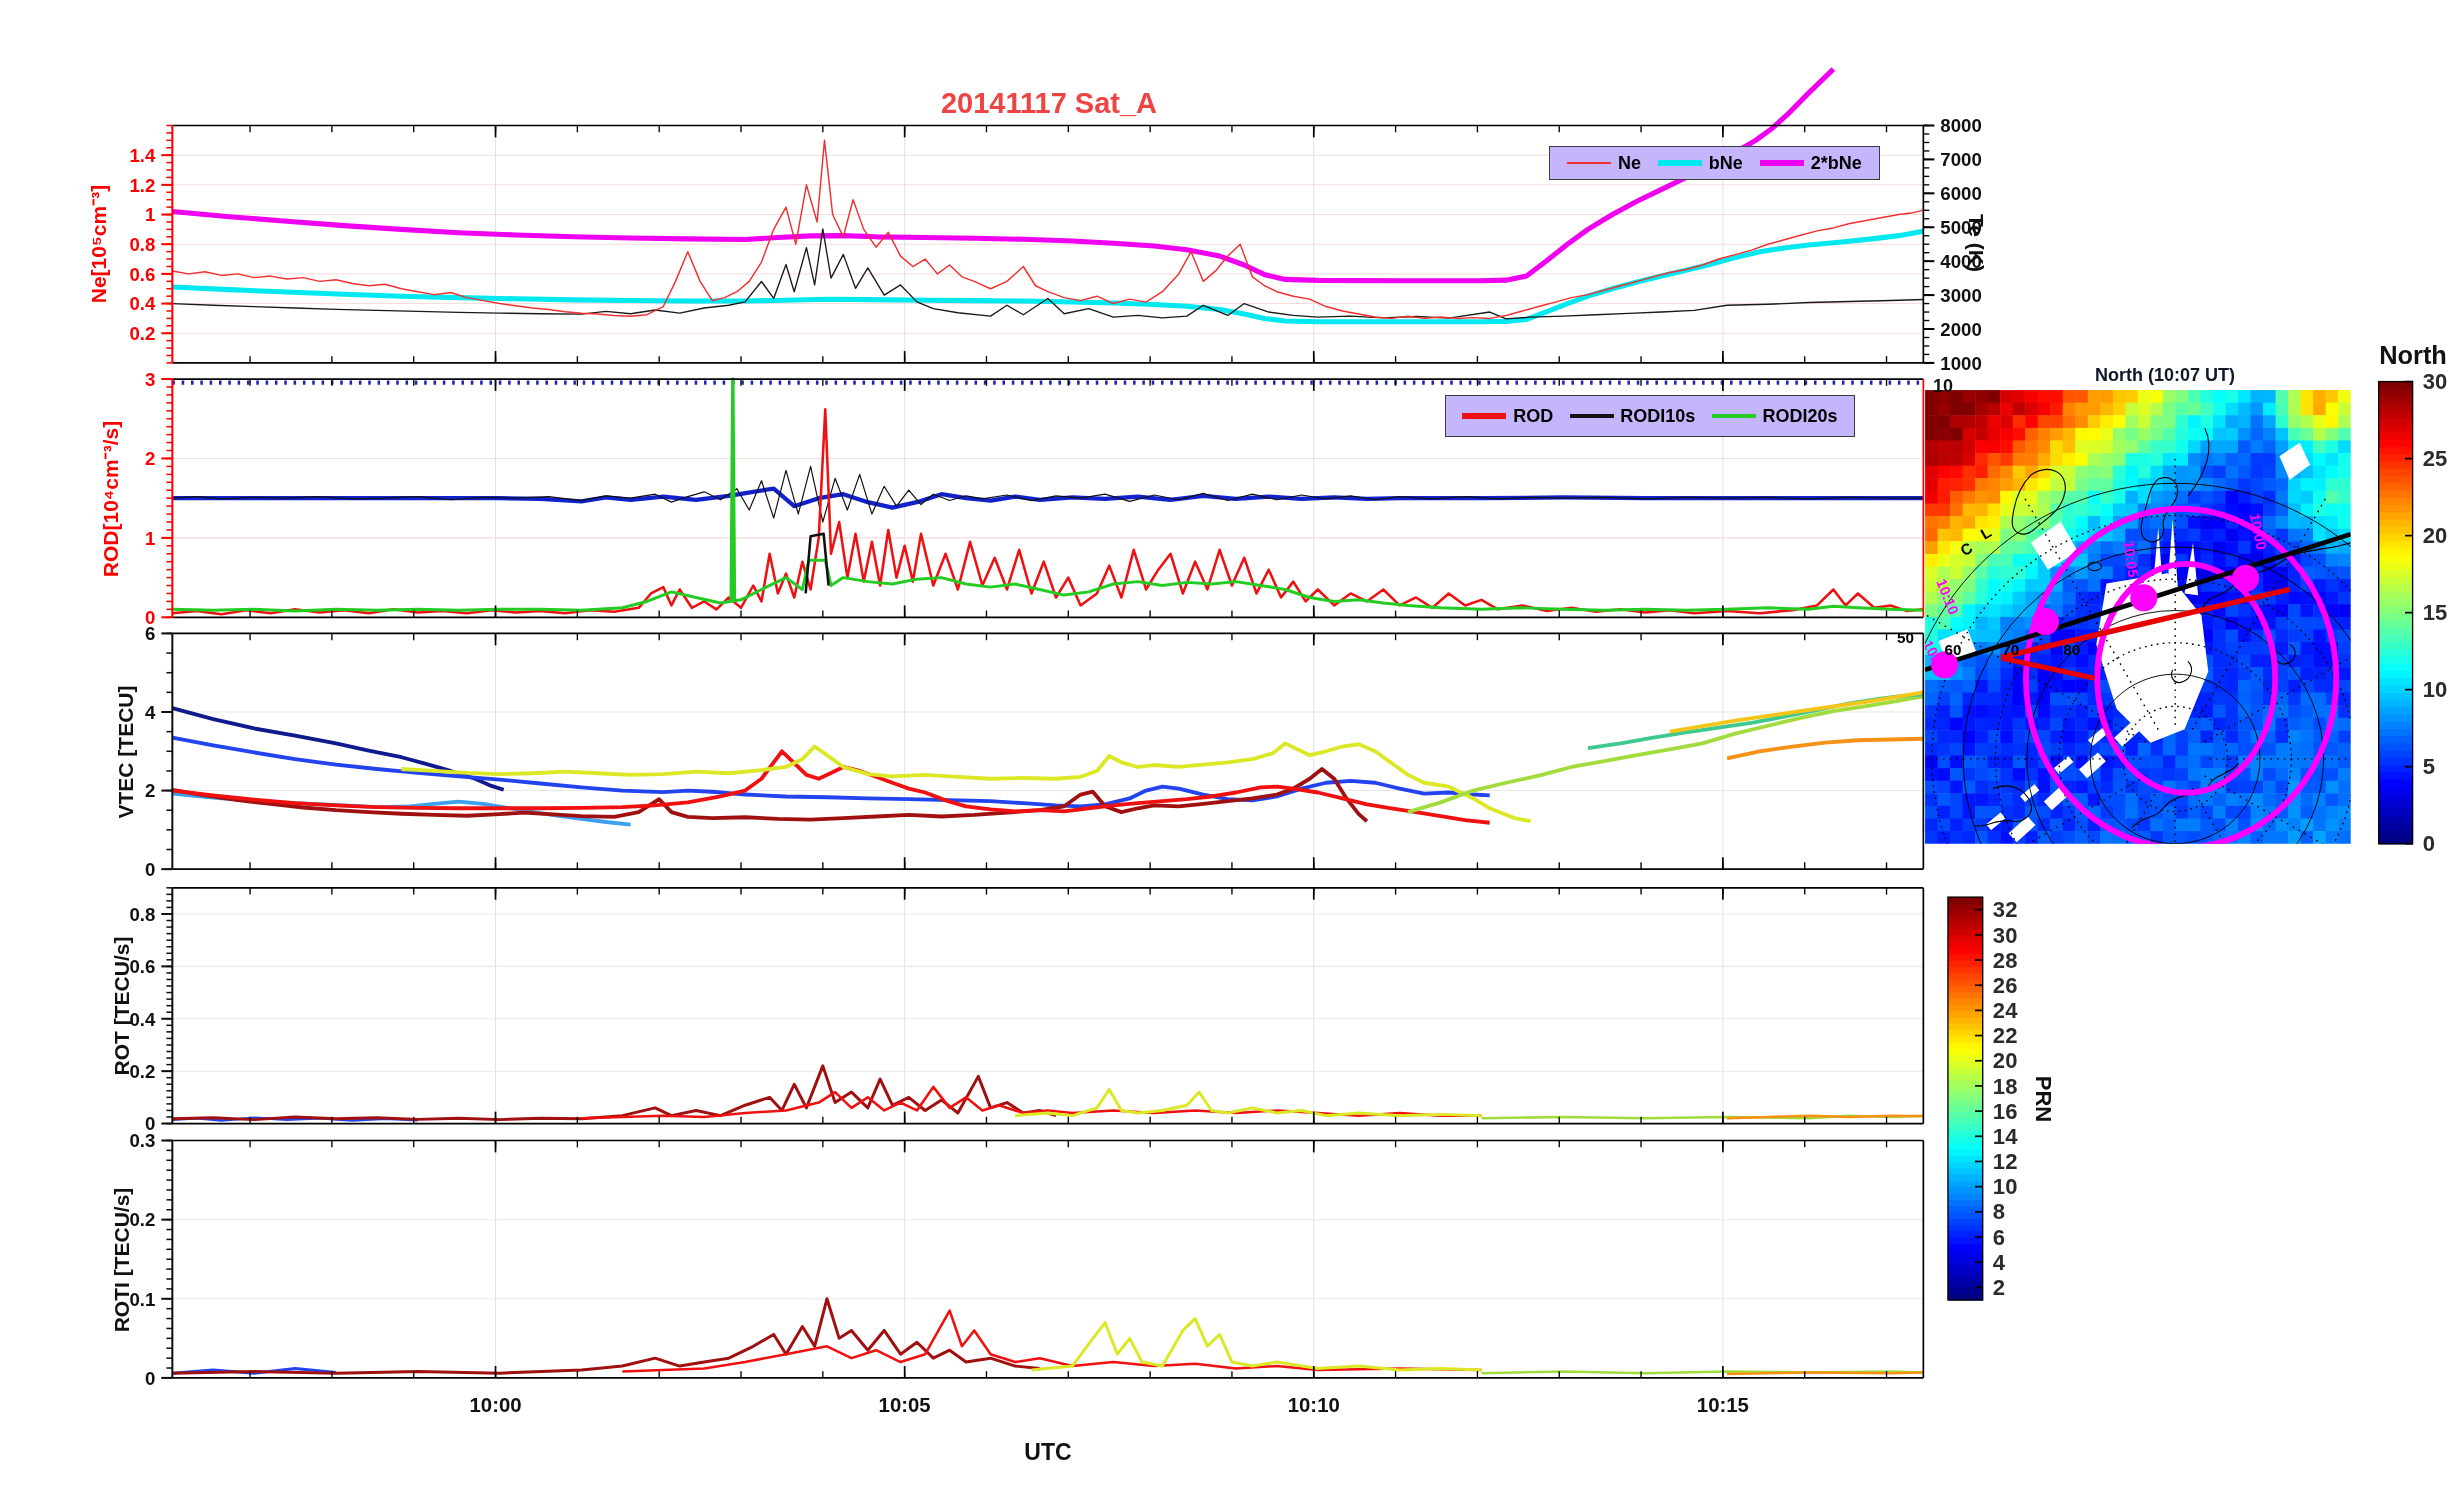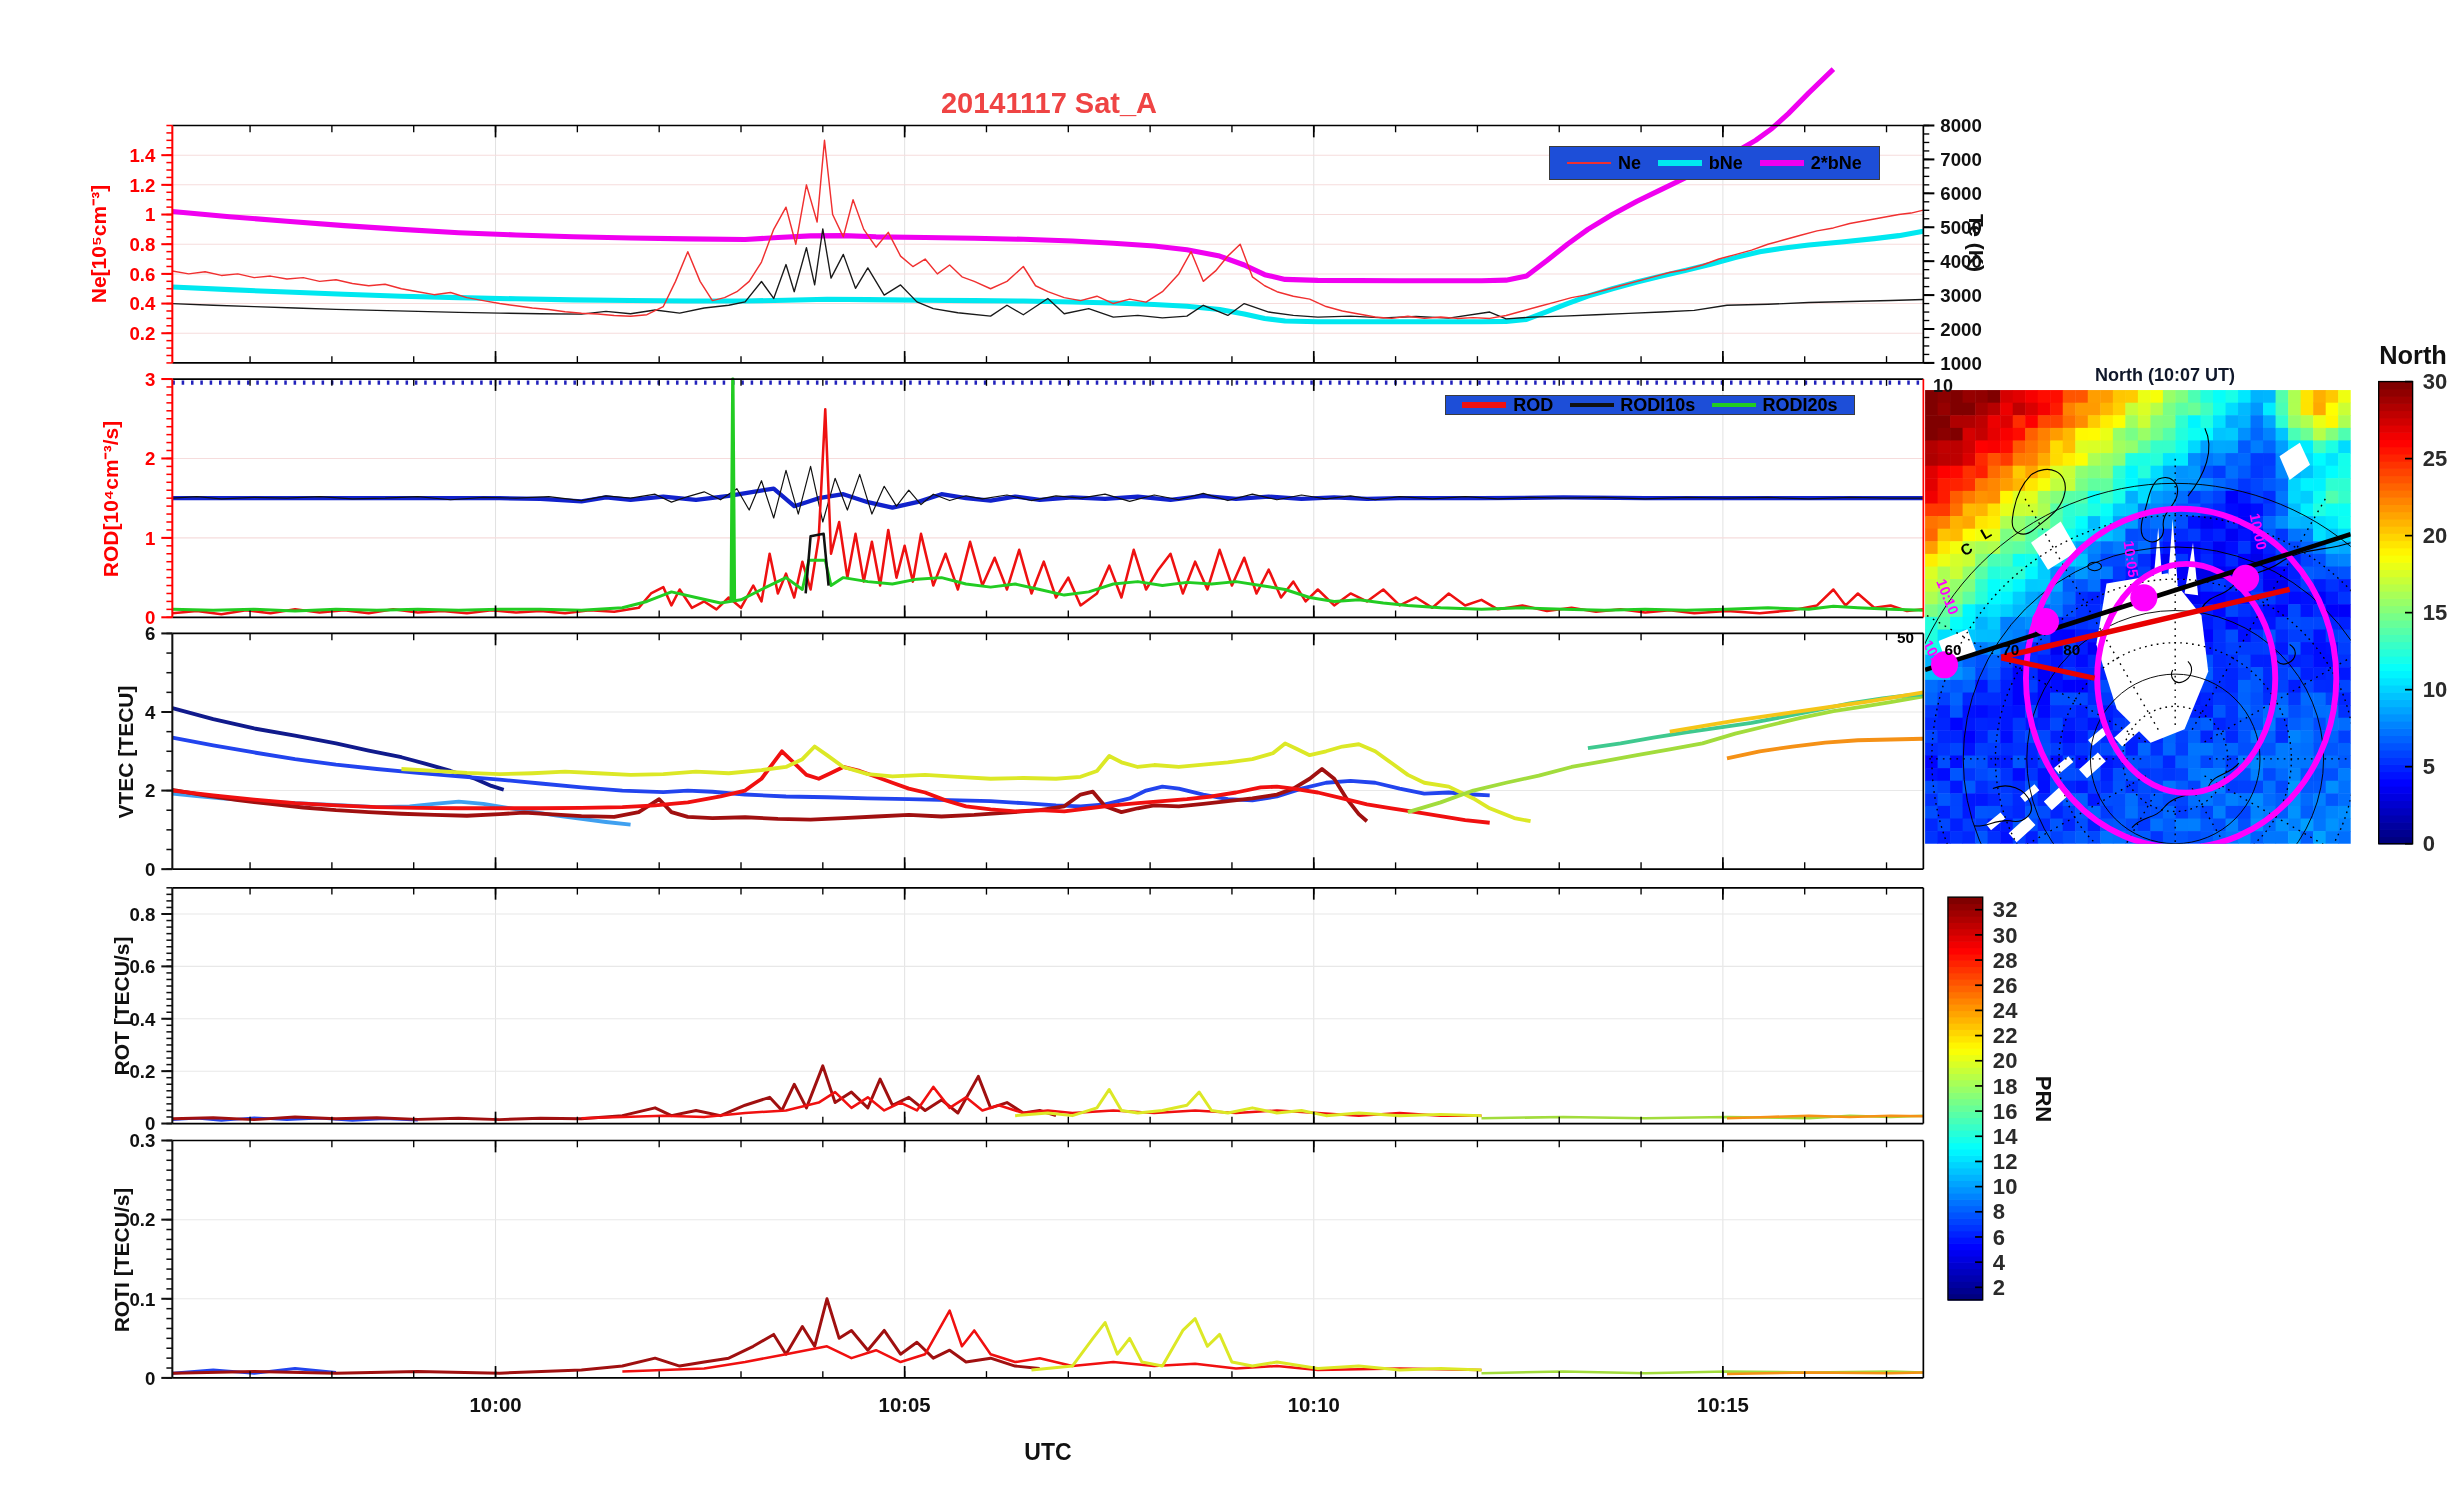--- a/index.html
+++ b/index.html
@@ -3,21 +3,21 @@
 <meta charset="utf-8">
 <style>
   html,body{margin:0;padding:0;background:#fff;font-family:"Liberation Sans",sans-serif;}
   #fig-wrap{position:relative;width:2462px;height:1489px;background:#fff;overflow:hidden;}
   svg{position:absolute;left:0;top:0;}
   svg text{font-family:"Liberation Sans",sans-serif;font-weight:bold;}
   .olabel{position:absolute;transform:translate(-50%,-50%);font-weight:bold;white-space:nowrap;}
   .rotccw{transform:translate(-50%,-50%) rotate(-90deg);}
   .rotcw{transform:translate(-50%,-50%) rotate(90deg);}
   .legend{position:absolute;display:flex;align-items:center;justify-content:space-evenly;
-          background:#1d4ed8;border:1.7px solid #3c3c3c;box-sizing:border-box;z-index:5;}
+          background:#c4b5fd;border:1.7px solid #3c3c3c;box-sizing:border-box;z-index:5;}
   .legend .item{display:flex;align-items:center;gap:6.8px;}
   .legend .sw{display:inline-block;width:44px;}
   .legend .lbl{font-weight:bold;font-size:18px;color:#000;}
 </style>
 </head>
 <body>
 
 <div id="fig-wrap">
   <svg id="fig" width="2462" height="1489" viewBox="0 0 2903 1756">
       <defs>
@@ -2127,21 +2127,21 @@
       </div>
       <div class="item">
         <span class="sw" style="height: 6px; background: rgb(0, 232, 240);"></span>
         <span class="lbl">bNe</span>
       </div>
       <div class="item">
         <span class="sw" style="height: 6px; background: rgb(240, 0, 240);"></span>
         <span class="lbl">2*bNe</span>
       </div>
     </div>
-  <div class="legend" id="legend-rod" style="left:1445px;top:395px;width:410px;height:20px;">
+  <div class="legend" id="legend-rod" style="left:1445px;top:395px;width:410px;height:42px;">
       <div class="item">
         <span class="sw" style="height: 5.1px; background: rgb(238, 17, 17);"></span>
         <span class="lbl">ROD</span>
       </div>
       <div class="item">
         <span class="sw" style="height: 3.4px; background: rgb(17, 17, 17);"></span>
         <span class="lbl">RODI10s</span>
       </div>
       <div class="item">
         <span class="sw" style="height: 4.2px; background: rgb(34, 204, 34);"></span>

